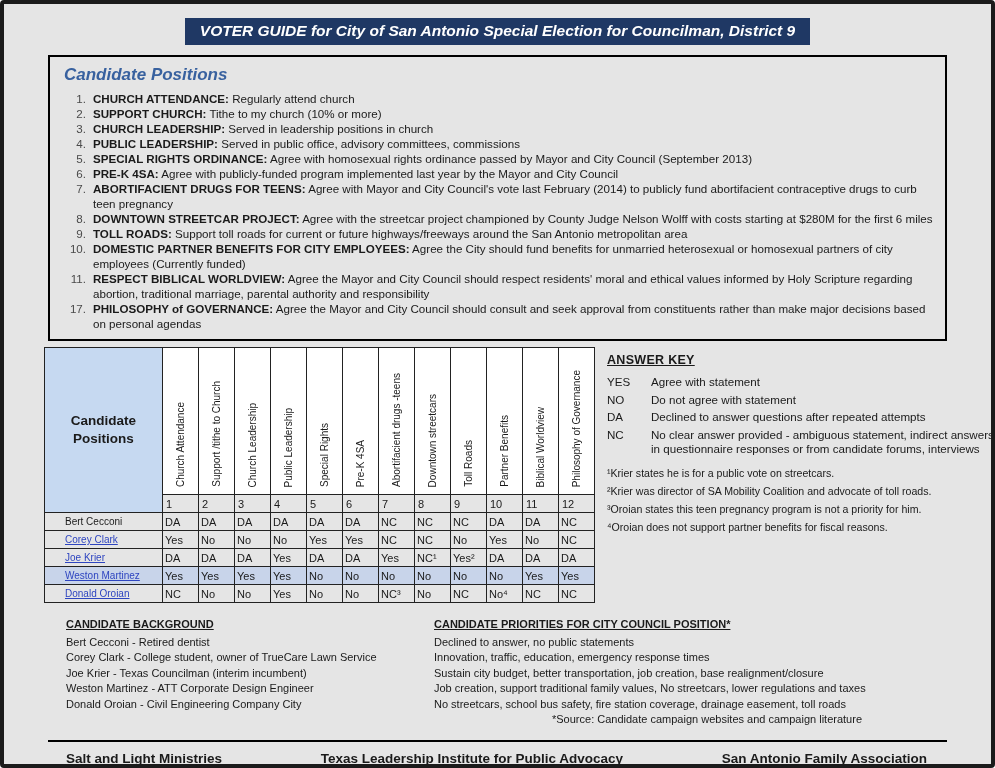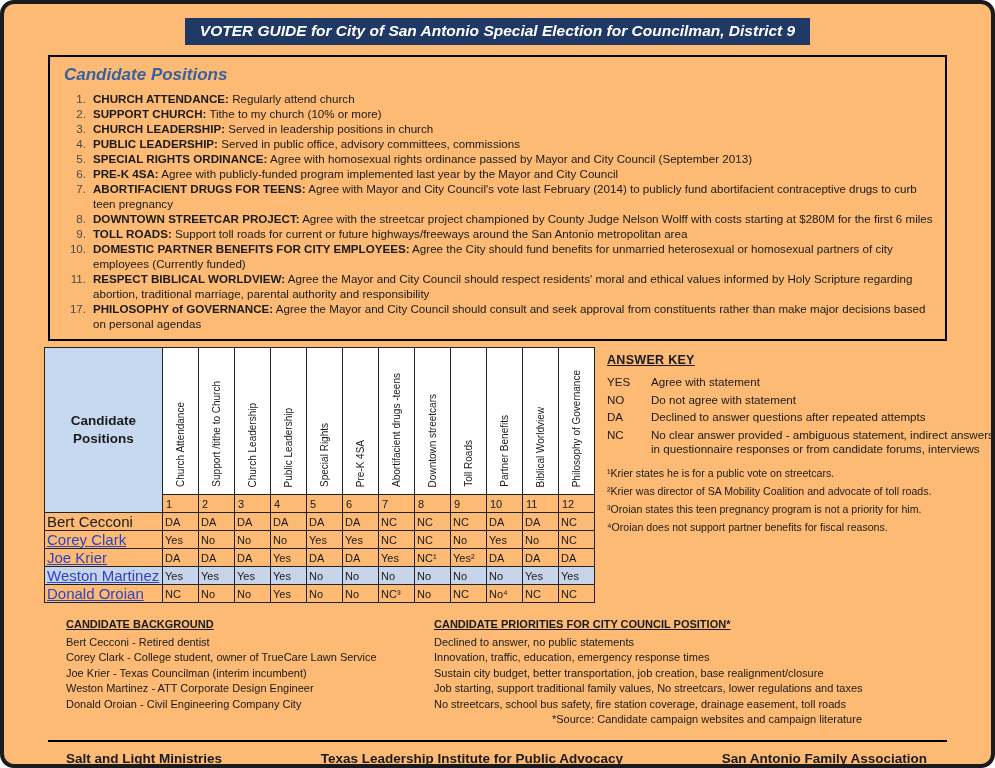--- a/index.html
+++ b/index.html
@@ -1,39 +1,39 @@
 <!DOCTYPE html>
 <html><head>
 <meta charset="utf-8">
 <style>
   html,body { margin:0; padding:0; background:#ffffff; }
   body { font-family:"Liberation Sans", sans-serif; color:#1a1a1a; }
   .page { position:relative; width:995px; height:768px; box-sizing:border-box;
-          border:4px solid #1b1b1b; border-radius:14px; background:#fdba74; overflow:hidden; }
+          border:4px solid #1b1b1b; border-radius:4px; background:#e5e5e5; overflow:hidden; }
 
   .banner { display:table; margin:14px auto 0; background:#1f3864; color:#ffffff;
             font-weight:bold; font-style:italic; font-size:15.5px; padding:4px 15px 5px; }
 
   .positions-box { margin:10px 44px 0; border:2px solid #000; padding:6px 12px 8px; }
   .positions-title { color:#38619f; font-weight:bold; font-style:italic; font-size:17px; margin:2px 0 6px 2px; }
   .pos-item { display:flex; font-size:11.6px; line-height:15px; }
   .pos-num  { flex:none; width:24px; text-align:right; margin-right:7px; color:#4a4a4a; }
   .pos-text { flex:1; }
   .pos-term { font-weight:bold; }
 
   .matrix-wrap { display:flex; margin:6px 0 0 40px; }
   table.matrix { border-collapse:collapse; table-layout:fixed; flex:none; }
   .matrix td { border:1px solid #222; overflow:hidden; }
   td.corner  { background:#c6d9f1; font-weight:bold; font-size:13.5px; text-align:center;
                vertical-align:middle; line-height:1.3; padding:0 12px; }
   td.colhead { height:140px; vertical-align:bottom; text-align:center; padding:3px 1px; background:#fff; }
   .vert { writing-mode:vertical-rl; transform:rotate(180deg); font-size:10px; line-height:1.15;
           max-height:134px; display:inline-block; }
   td.numcell   { height:17px; font-size:11px;   padding:0 0 0 3px; }
-  td.name-cell { height:17px; font-size:15px; padding:0 2px; white-space:nowrap; }
+  td.name-cell { height:17px; font-size:10px; padding:0 20px; white-space:nowrap; }
   td.ans       { height:17px; font-size:11px;   padding:0 0 0 2px; white-space:nowrap; }
   tr.hl td { background:#c8d4ea; }
   .link  { color:#2e45c0; text-decoration:underline; cursor:pointer; }
 
   .right-panel { margin-left:12px; width:392px; flex:none; padding-top:6px; }
   .ak-title { font-weight:bold; text-decoration:underline; font-size:12.5px; margin-bottom:8px; letter-spacing:0.3px; }
   .ak-row  { display:flex; font-size:11.6px; line-height:14.5px; margin-bottom:3px; }
   .ak-code { flex:none; width:44px; }
   .ak-desc { flex:1; }
   .footnotes { margin-top:10px; font-size:10.6px; line-height:13px; }
@@ -267,21 +267,21 @@
       <div>Corey Clark -  College student, owner of TrueCare Lawn Service</div>
       <div>Joe Krier - Texas Councilman (interim incumbent)</div>
       <div>Weston Martinez - ATT Corporate Design Engineer</div>
       <div>Donald Oroian - Civil Engineering Company City</div>
     </div>
     <div class="pri-col">
       <div class="sec-title">CANDIDATE PRIORITIES FOR CITY COUNCIL POSITION*</div>
       <div>Declined to answer, no public statements</div>
       <div>Innovation, traffic, education, emergency response times</div>
       <div>Sustain city budget, better transportation, job creation, base realignment/closure</div>
-      <div>Job starting, support traditional family values, No streetcars, lower regulations and taxes</div>
+      <div>Job creation, support traditional family values, No streetcars, lower regulations and taxes</div>
       <div>No streetcars, school bus safety, fire station coverage, drainage easement, toll roads</div>
       <div class="source-line">*Source: Candidate campaign websites and campaign literature</div>
     </div>
   </div>
 
   <hr class="footer-rule">
   <div class="footer">
     <span>Salt and Light Ministries</span>
     <span>Texas Leadership Institute for Public Advocacy</span>
     <span>San Antonio Family Association</span>

